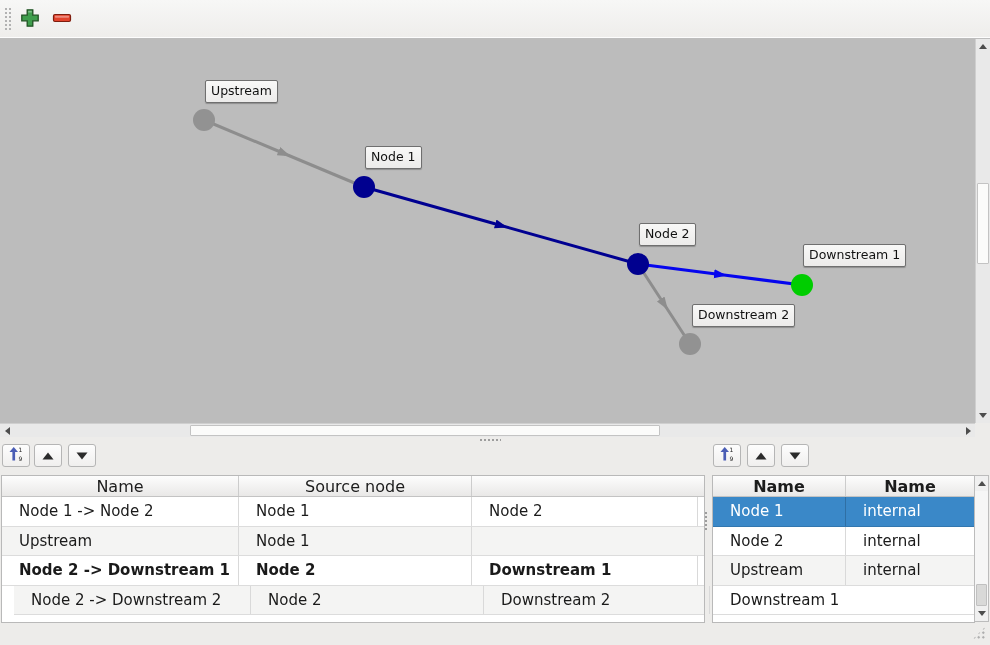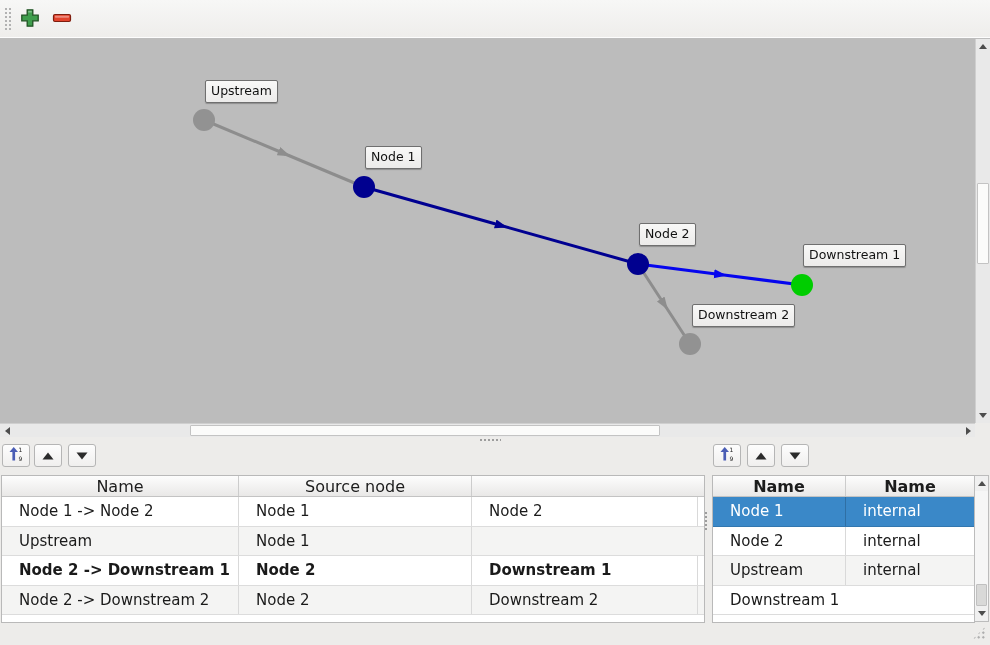--- a/index.html
+++ b/index.html
@@ -204,21 +204,21 @@
         <div class="cell">Upstream</div>
         <div class="cell">Node 1</div>
         <div class="cell"></div>
       </div>
       <div class="tbl-row" style="grid-template-columns: 237px 233px 226px 1fr; font-weight: bold;">
         <div class="cell">Node 2 -&gt; Downstream 1</div>
         <div class="cell">Node 2</div>
         <div class="cell">Downstream 1</div>
         <div class="cell"></div>
       </div>
-      <div class="tbl-row alt" style="grid-template-columns: 237px 233px 226px 1fr;">
+      <div class="tbl-row alt" style="grid-template-columns: 237px 233px 226px 1fr; margin-left: 12px;">
         <div class="cell">Node 2 -&gt; Downstream 2</div>
         <div class="cell">Node 2</div>
         <div class="cell">Downstream 2</div>
         <div class="cell"></div>
       </div>
       <div class="tbl-filler"></div>
     </div>
 
   <div class="tbl" id="nodes-table" style="left:712px;width:261px;">
       <div class="tbl-head bold" style="grid-template-columns: 133px 1fr;">

